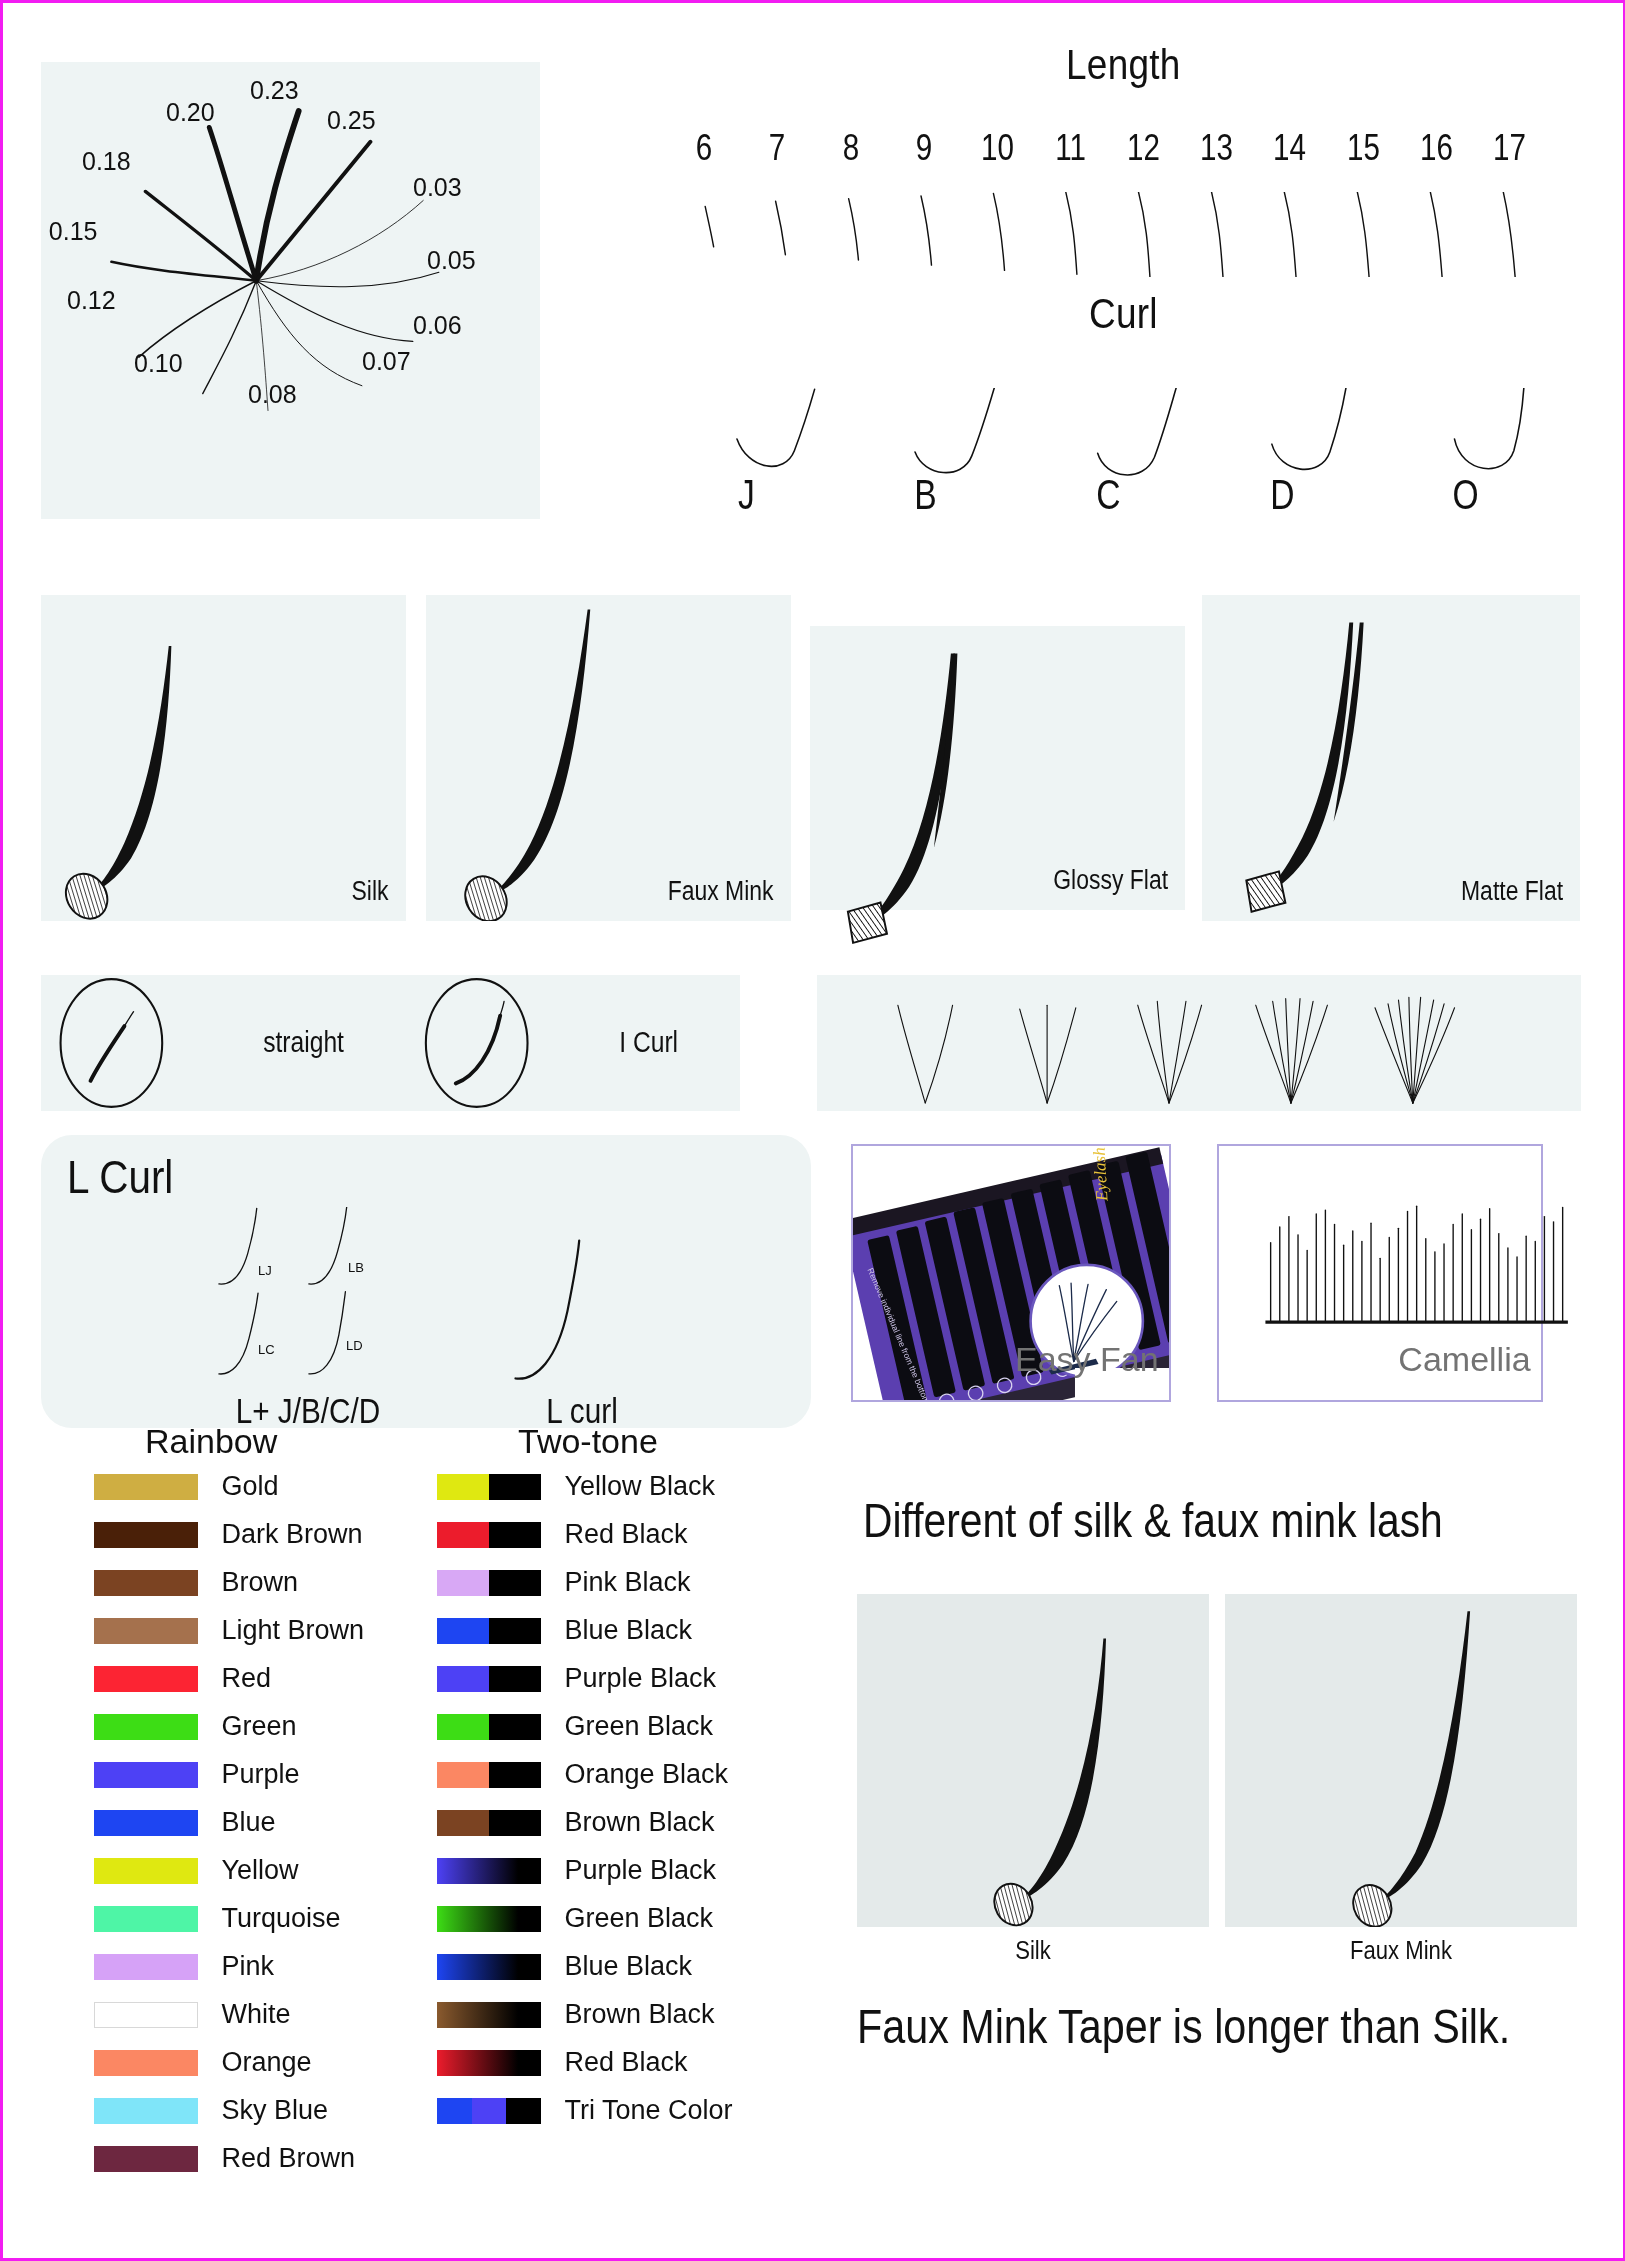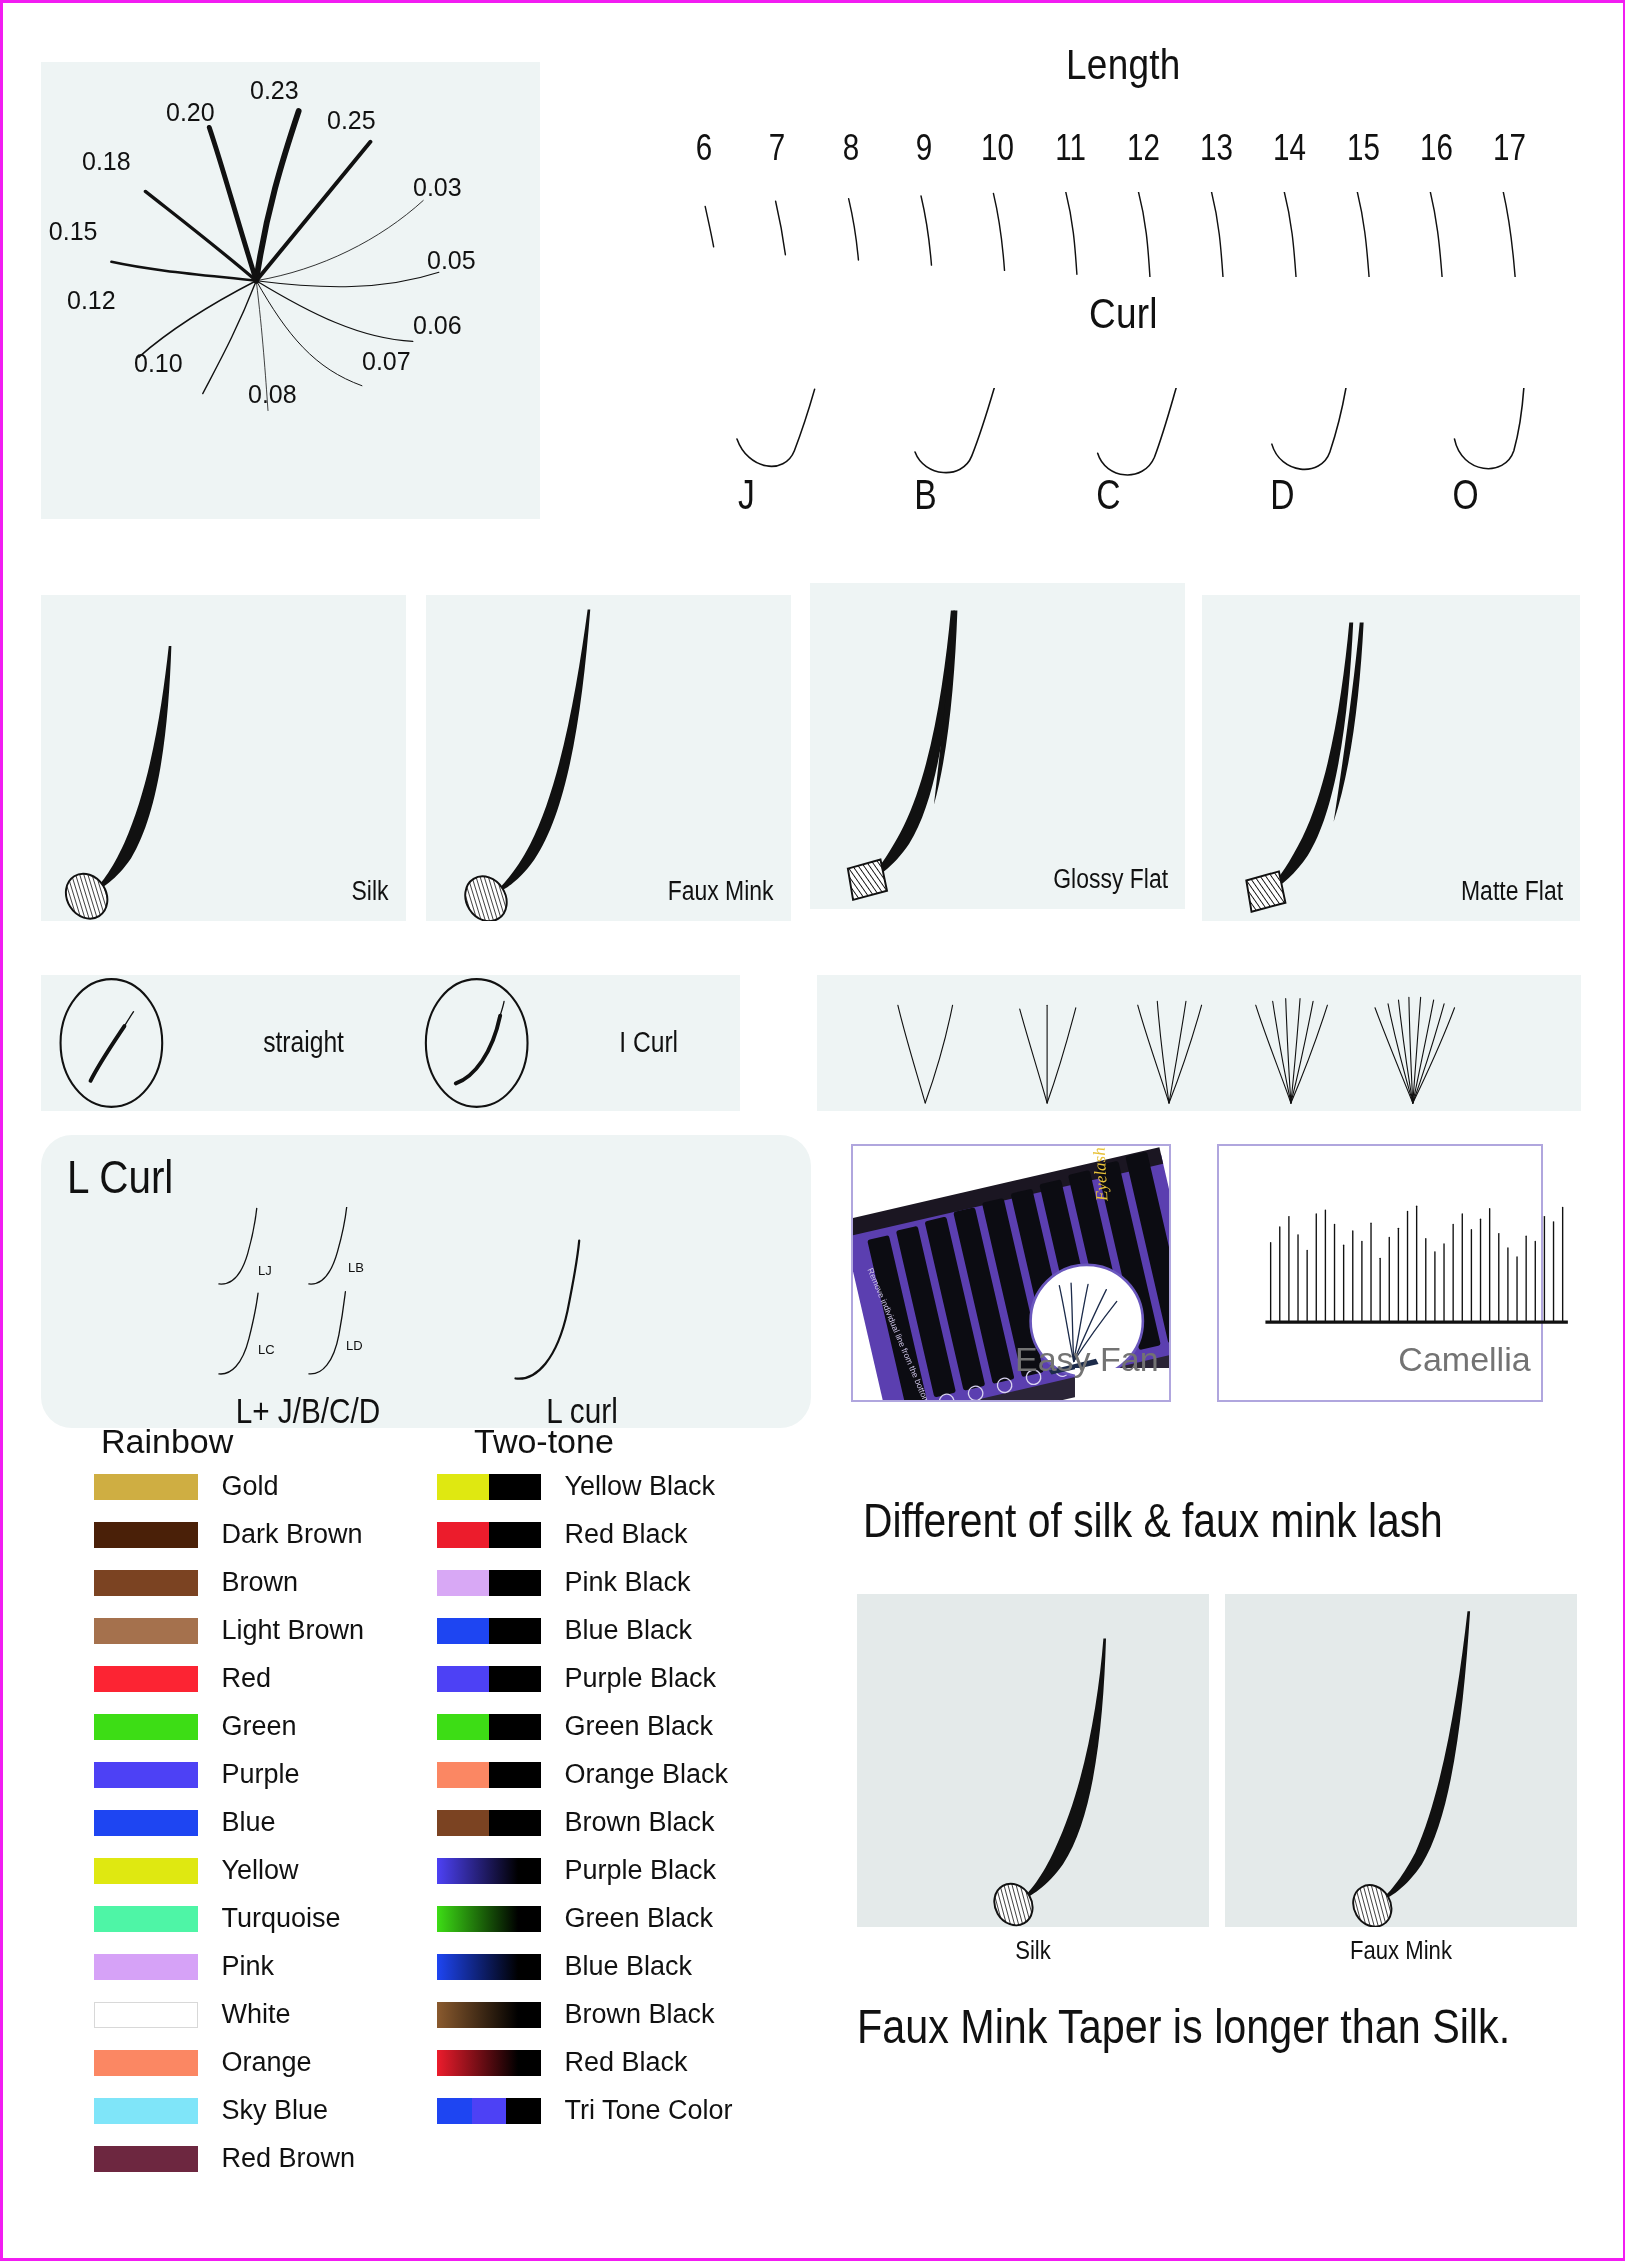--- a/index.html
+++ b/index.html
@@ -139,20 +139,21 @@
     z-index: 6;
   }
 
   
   .list-head {
     position: absolute;
     font-size: 34px;
     color: #111;
     font-family: "Liberation Sans", sans-serif;
     white-space: nowrap;
+    margin-left: 44px;
   }
   .swatch-row {
     display: flex;
     align-items: center;
     height: 33px;
     margin-bottom: 15px;
   }
   .swatch {
     width: 104px;
     height: 26px;
@@ -318,21 +319,21 @@
       <defs>
         <pattern id="hatchB" width="6" height="6" patternUnits="userSpaceOnUse" patternTransform="rotate(15)">
           <rect width="6" height="6" fill="#fff"></rect>
           <line x1="0" y1="0" x2="0" y2="6" stroke="#111" stroke-width="2.4"></line>
         </pattern>
       </defs>
     </svg>
     <div class="cap">Faux Mink</div>
   </div>
 
-  <div class="lash-card" style="left:807px;top:580px;width:375px;height:326px">
+  <div class="lash-card" style="left:807px;top:623px;width:375px;height:284px">
     <svg width="375" height="326" viewBox="0 0 575 500">
       <path d="M216 42 C 206 150 186 286 144 372 C 118 424 96 450 80 462
                C 98 456 128 436 152 400 C 200 324 216 166 222 42 Z" fill="#111"></path>
       <path d="M226 42 C 222 150 212 260 190 340 C 200 254 212 144 220 42 Z" fill="#111"></path>
       <path d="M58 438 L 108 424 L 118 472 L 66 486 Z" fill="url(#hatchC)" stroke="#111" stroke-width="3"></path>
       <defs>
         <pattern id="hatchC" width="7" height="7" patternUnits="userSpaceOnUse" patternTransform="rotate(-35)">
           <rect width="7" height="7" fill="#fff"></rect>
           <line x1="0" y1="0" x2="0" y2="7" stroke="#111" stroke-width="2.8"></line>
         </pattern>

